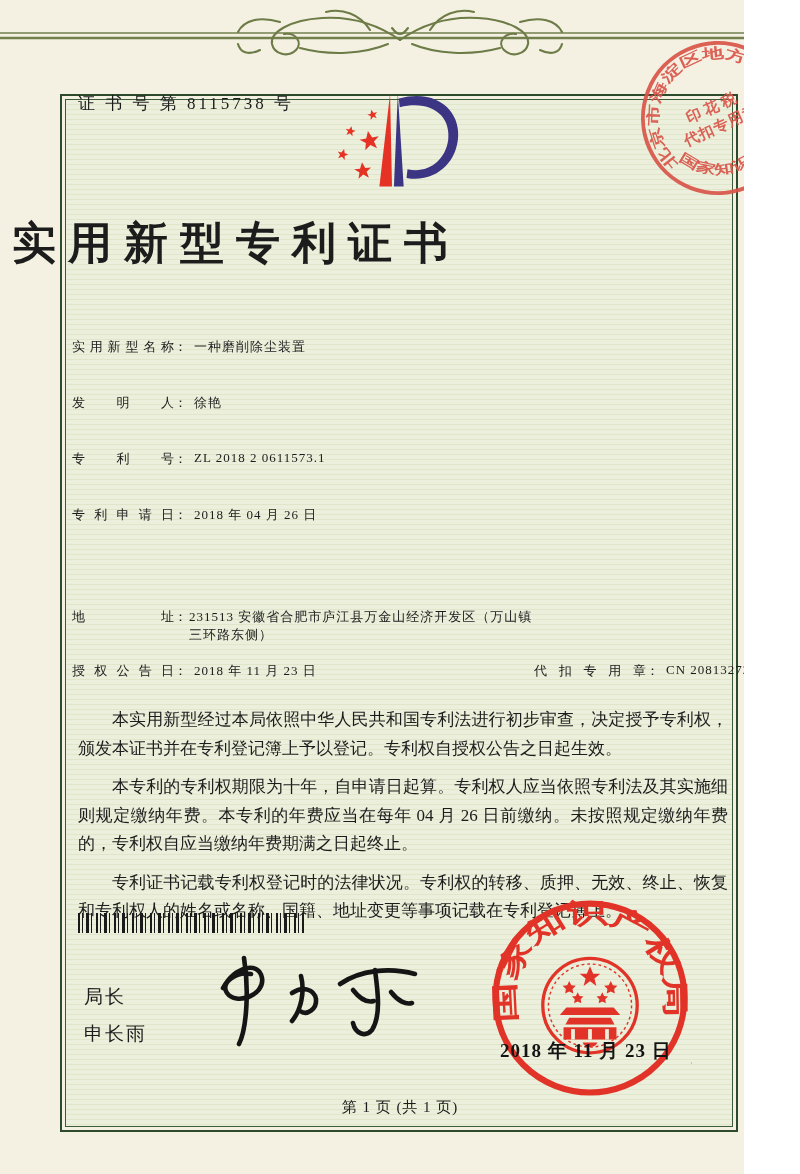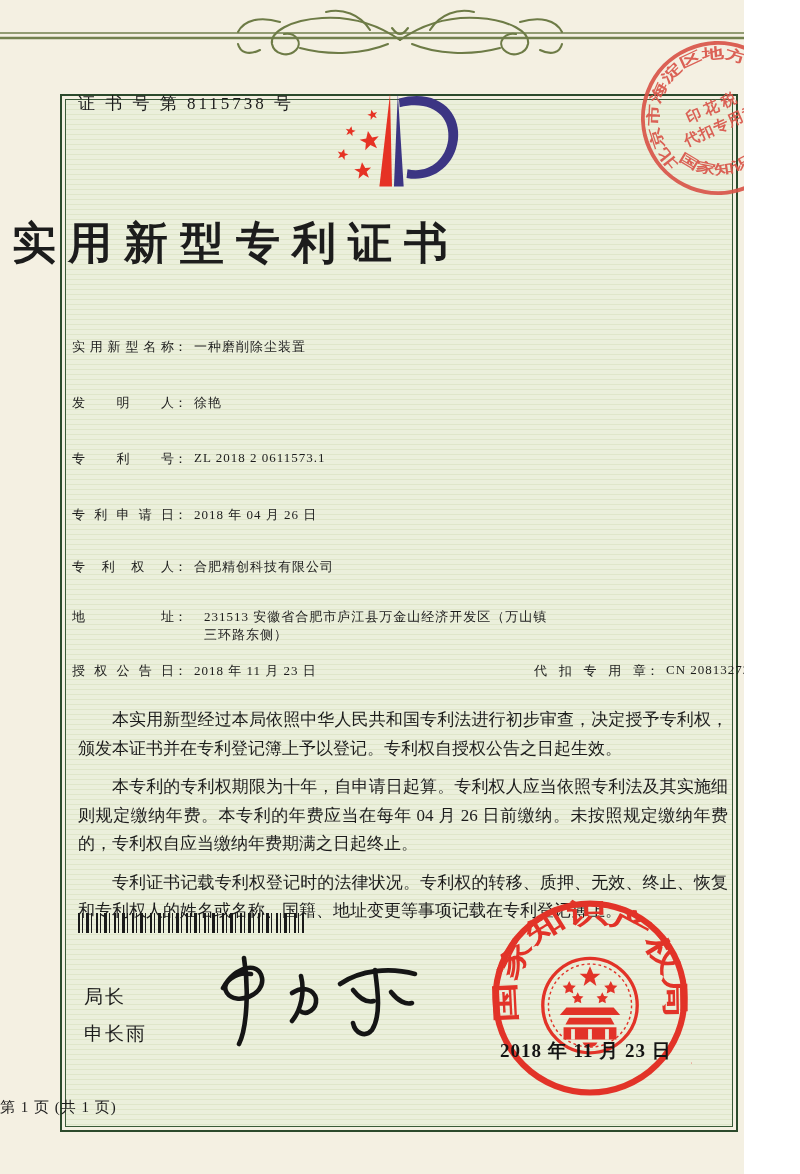--- a/index.html
+++ b/index.html
@@ -36,21 +36,21 @@
     letter-spacing:12px; text-indent:12px;
   }
   .frow { position:absolute; left:72px; font-size:13px; white-space:nowrap; }
   .flabel {
     display:inline-block; width:102px; vertical-align:top;
     text-align:justify; text-align-last:justify;
   }
   .flabel-sm { width:112px; }
   .fcolon { display:inline-block; vertical-align:top; }
   .fvalue { display:inline-block; vertical-align:top; margin-left:7px; letter-spacing:1px; }
-  .addr-lines { display:inline-block; vertical-align:top; margin-left:17px; letter-spacing:1px; white-space:normal; width:545px; }
+  .addr-lines { display:inline-block; vertical-align:top; margin-left:2px; letter-spacing:1px; white-space:normal; width:545px; }
   .grant-right { position:absolute; left:462px; top:0; }
   .body-text {
     position:absolute; left:68px; top:696px; width:670px;
     font-size:17px; line-height:28.5px; text-align:justify;
   }
   .body-text p { margin:10px; text-indent:2em; }
   .barcode {
     position:absolute; left:78px; top:913px; width:226px; height:20px;
     background:repeating-linear-gradient(90deg,
       #1a1a1a 0 2px, transparent 2px 4px,
@@ -61,21 +61,21 @@
   .director-title { position:absolute; left:84px; top:984px; font-size:19px; letter-spacing:2px; font-family:"Liberation Sans","DejaVu Sans",sans-serif; }
   .director-name  { position:absolute; left:84px; top:1021px; font-size:19px; letter-spacing:2px; font-family:"Liberation Sans","DejaVu Sans",sans-serif; }
   .signature { position:absolute; left:205px; top:948px; width:235px; height:106px; }
   .seal { position:absolute; left:488px; top:896px; width:204px; height:204px; }
   .seal-date {
     position:absolute; left:500px; top:1038px; font-size:19px;
     letter-spacing:1px; color:#141414; font-weight:bold;
   }
   .footer {
     position:absolute; left:0; top:1098px; width:800px;
-    font-size:15px; letter-spacing:1px;
+    text-align:center; font-size:15px; letter-spacing:1px;
   }
   svg text { font-family:"Liberation Serif","DejaVu Serif",serif; }
 </style>
 </head>
 <body>
 
 <div class="page">
 
   <svg class="ornament" viewBox="0 0 800 70">
     <g stroke="#72804e" fill="none">
@@ -145,23 +145,20 @@
     <span class="flabel">实用新型名称</span><span class="fcolon">：</span><span class="fvalue">一种磨削除尘装置</span>
   </div>
   <div class="frow" style="top:394px">
     <span class="flabel">发明人</span><span class="fcolon">：</span><span class="fvalue">徐艳</span>
   </div>
   <div class="frow" style="top:450px">
     <span class="flabel">专利号</span><span class="fcolon">：</span><span class="fvalue">ZL 2018 2 0611573.1</span>
   </div>
   <div class="frow" style="top:506px">
     <span class="flabel">专利申请日</span><span class="fcolon">：</span><span class="fvalue">2018 年 04 月 26 日</span>
-  </div>
-  <div class="frow" style="top:558px">
-    <span class="flabel">专利权人</span><span class="fcolon">：</span><span class="fvalue">合肥精创科技有限公司</span>
   </div>
   <div class="frow" style="top:608px">
     <span class="flabel">地址</span><span class="fcolon">：</span><span class="addr-lines"><span>231513 安徽省合肥市庐江县万金山经济开发区（万山镇</span><br><span>三环路东侧）</span></span>
   </div>
   <div class="frow" style="top:662px; right:62px">
     <span class="flabel">授权公告日</span><span class="fcolon">：</span><span class="fvalue">2018 年 11 月 23 日</span>
     <span class="grant-right">
       <span class="flabel flabel-sm">代扣专用章</span><span class="fcolon">：</span><span class="fvalue">CN 208132727 U</span>
     </span>
   </div>

